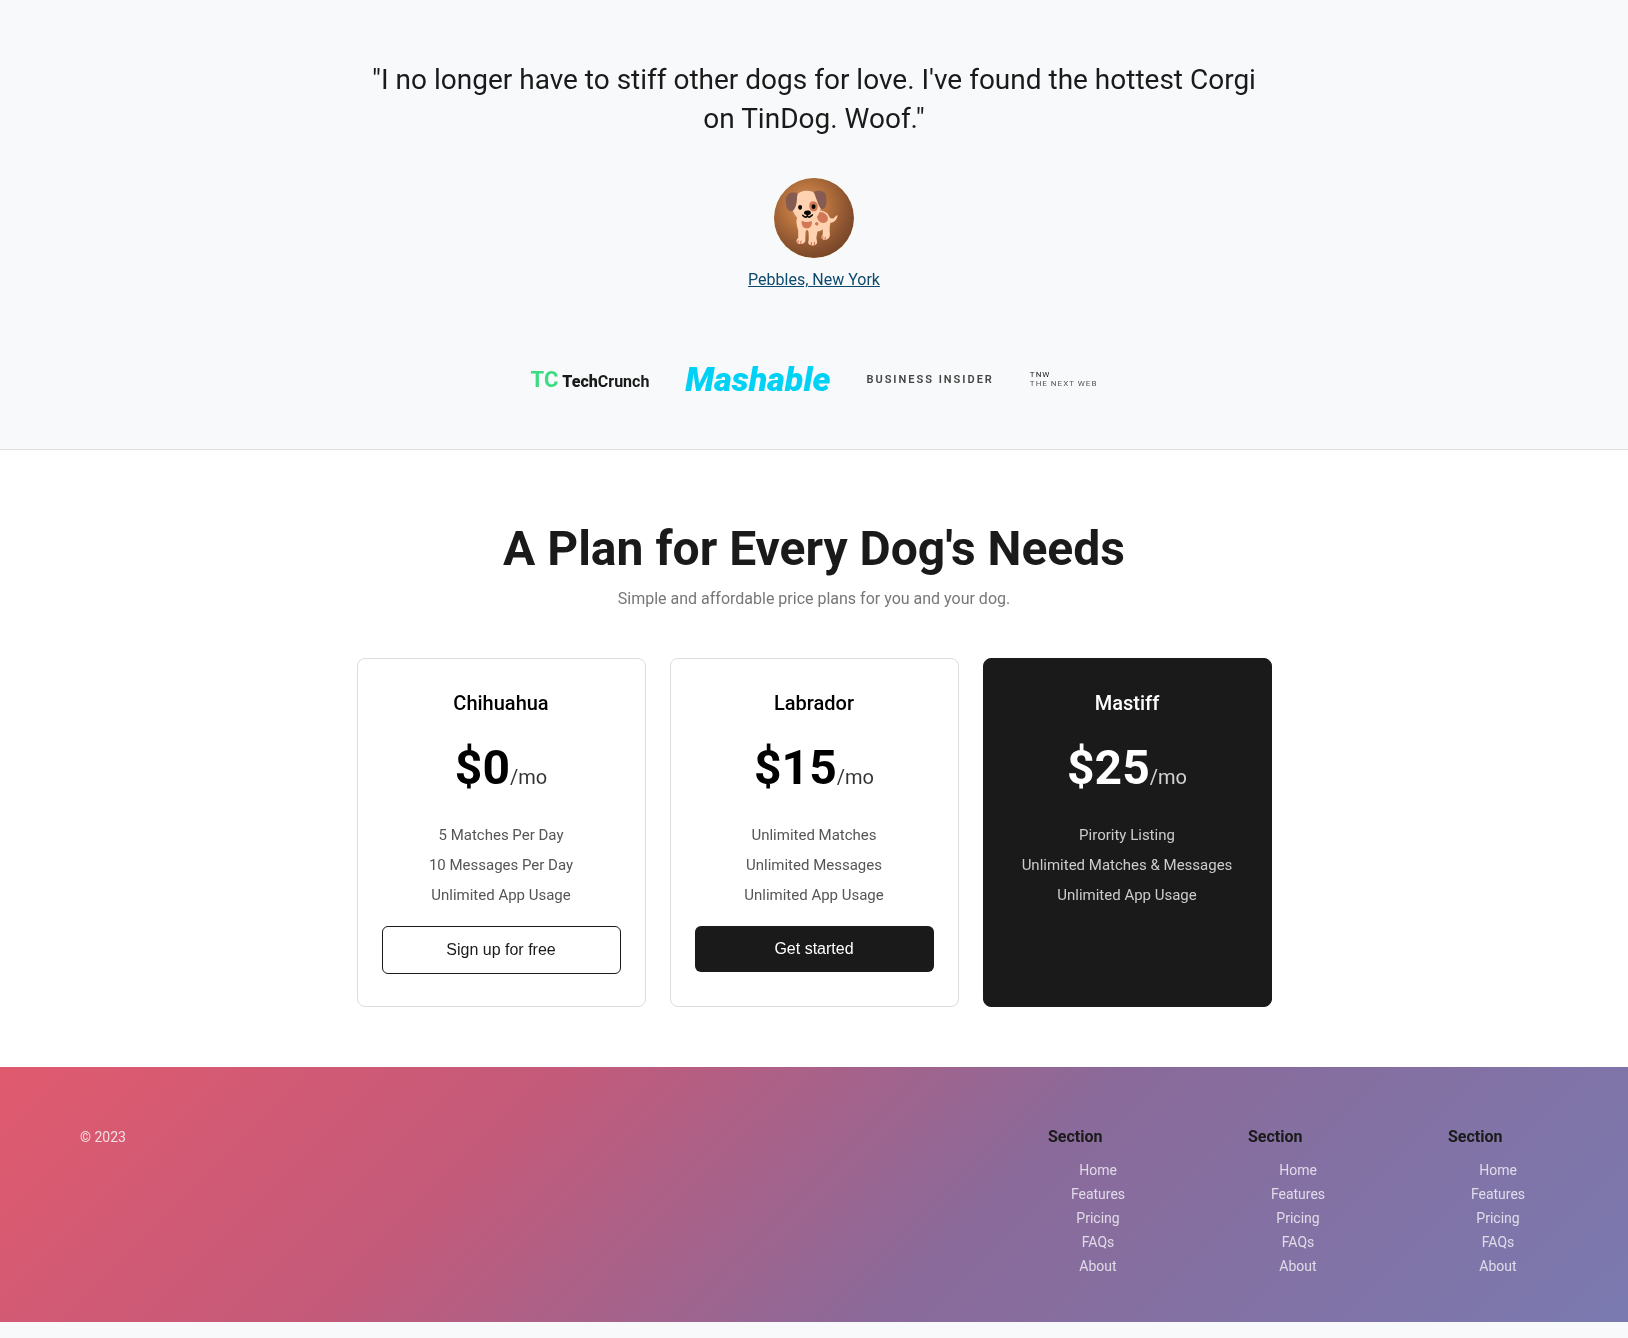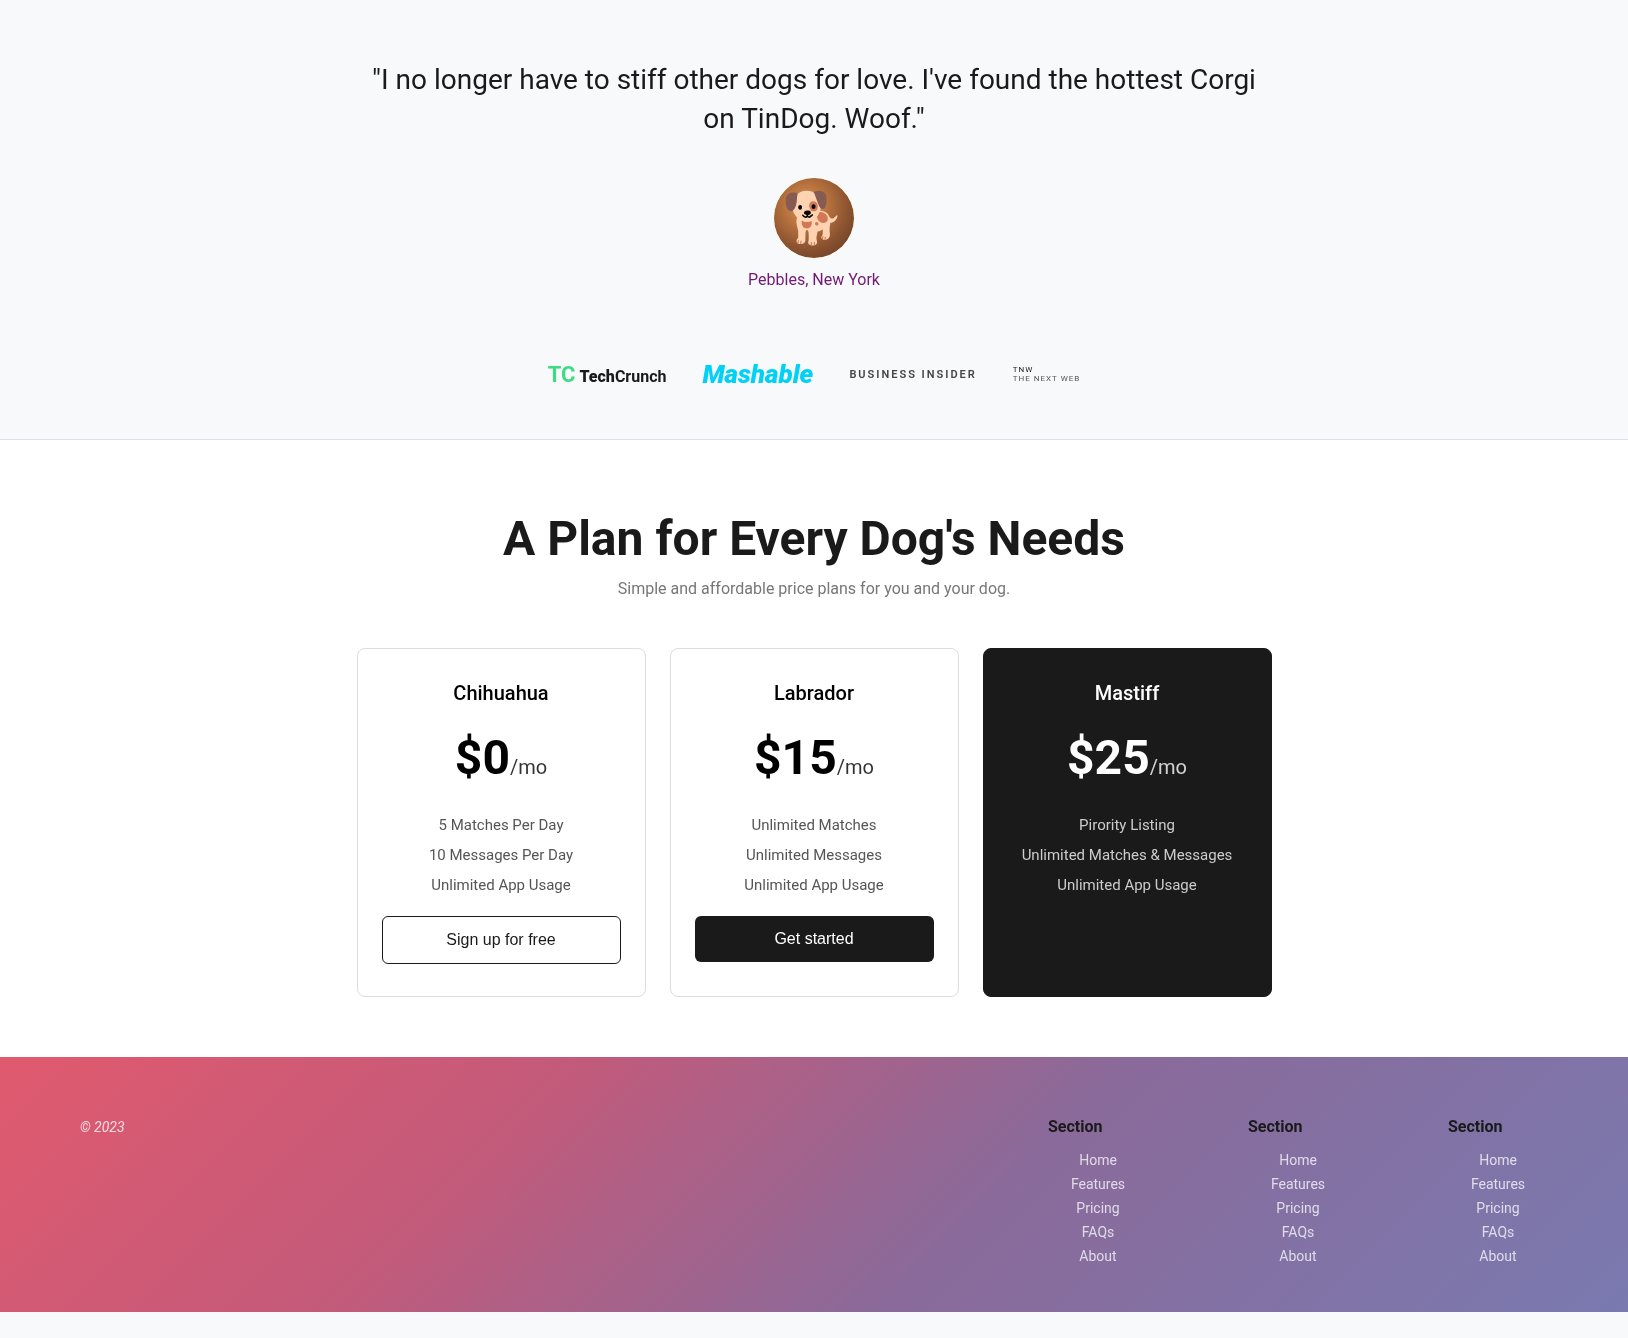--- a/index.html
+++ b/index.html
@@ -41,40 +41,41 @@
     .avatar-dog::before {
       content: '🐕';
       font-size: 50px;
       position: absolute;
       top: 50%;
       left: 50%;
       transform: translate(-50%, -50%);
     }
     .testimonial-name {
       font-size: 16px;
-      color: #701a75;
+      color: #0c4a6e;
+      text-decoration: underline;
     }
 
     
     .press-section {
       background: #f8f9fa;
       padding: 30px 40px 50px;
       display: flex;
       justify-content: center;
       align-items: center;
       gap: 36px;
       border-bottom: 1px solid #e0e0e0;
     }
     .press-logo {
       font-size: 18px;
       font-weight: 700;
     }
     .logo-tc { color: #1a1a1a; font-size: 16px; }
     .logo-tc .tc-icon { color: #3ddc84; font-size: 22px; }
-    .logo-mashable { color: #00d1f5; font-size: 26px; font-weight: 900; font-style: italic; }
+    .logo-mashable { color: #00d1f5; font-size: 34px; font-weight: 900; font-style: italic; }
     .logo-bi { color: #444; font-size: 11px; letter-spacing: 2px; text-transform: uppercase; font-weight: 600; }
     .logo-tnw { color: #e84118; font-size: 22px; font-weight: 900; }
     .logo-tnw span { color: #1a1a1a; font-size: 8px; display: block; text-transform: uppercase; letter-spacing: 1px; font-weight: 400; }
 
     
     .pricing-section {
       background: #fff;
       padding: 70px 40px 60px;
       text-align: center;
     }
@@ -163,21 +164,20 @@
 
     
     .footer {
       background: linear-gradient(135deg, #e05a6e 0%, #c45a7a 30%, #8a6a9a 60%, #7a7ab0 100%);
       padding: 60px 80px 40px;
       display: flex;
       gap: 40px;
     }
     .footer-left {
       flex: 1;
-      font-style: italic;
     }
     .footer-copyright {
       font-size: 14px;
       color: rgba(255,255,255,0.8);
     }
     .footer-columns {
       display: flex;
       gap: 100px;
       flex: 2;
       justify-content: flex-end;

